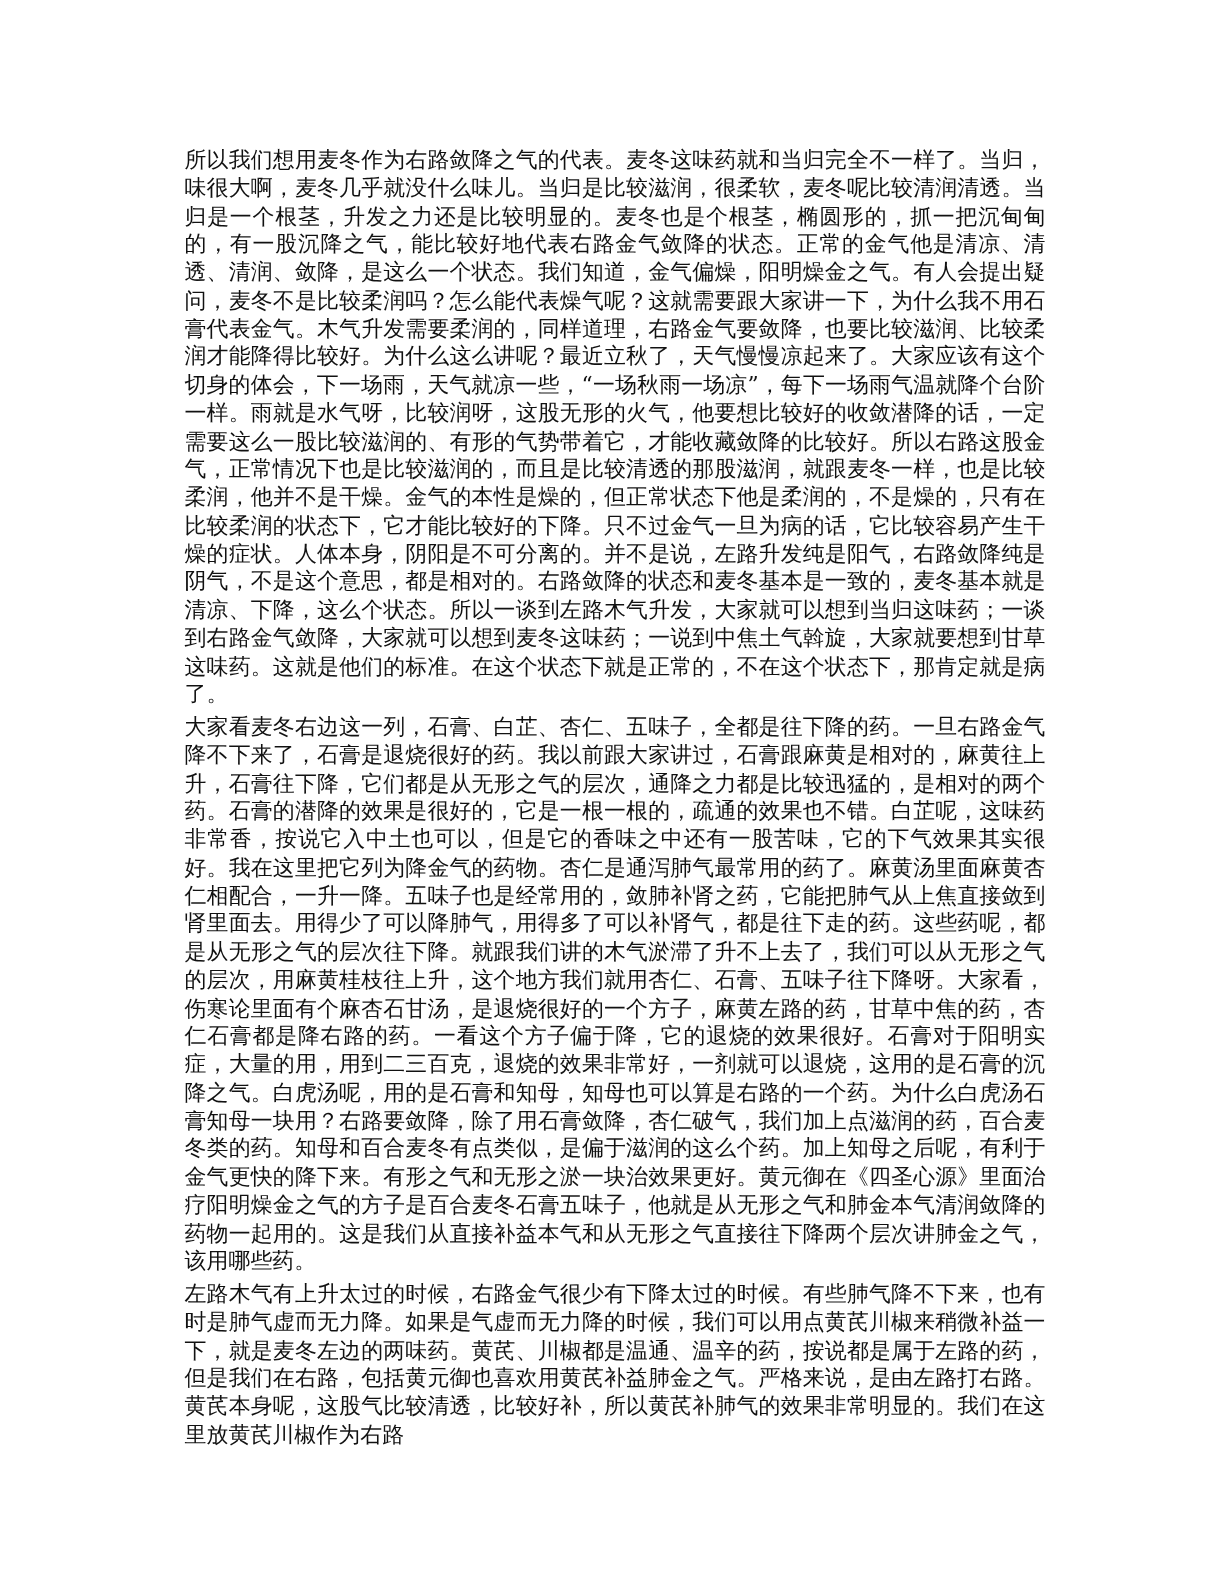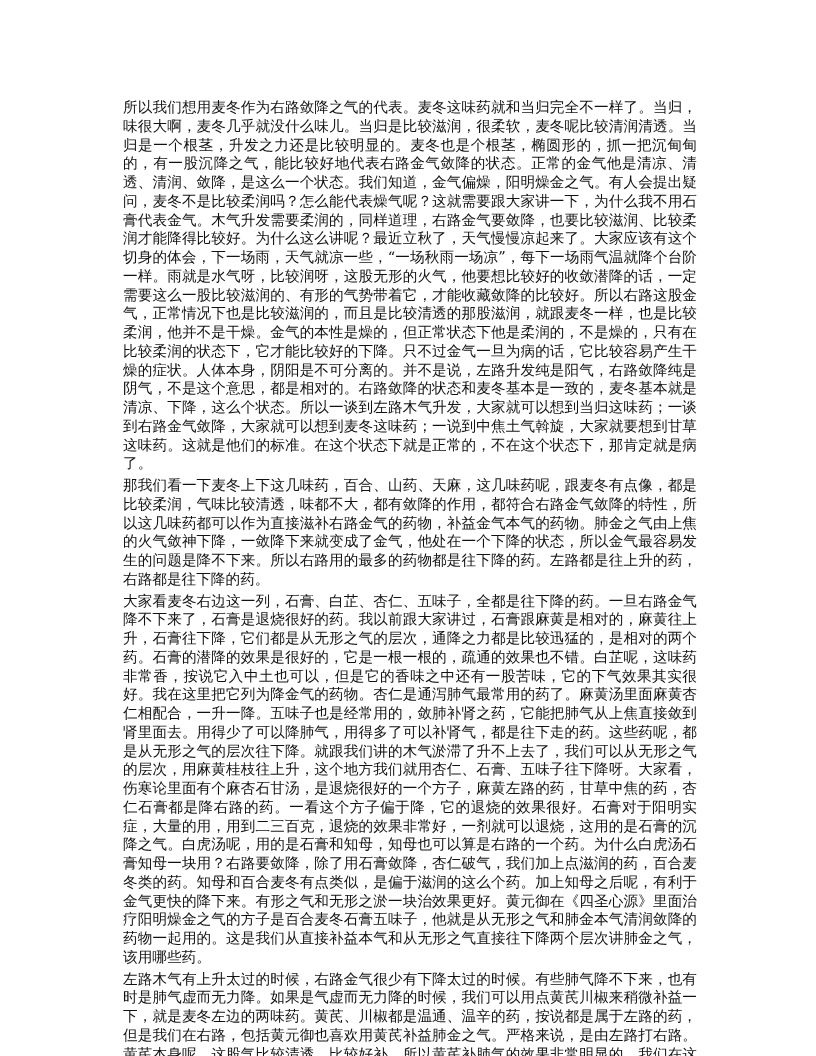--- a/index.html
+++ b/index.html
@@ -17,16 +17,15 @@
     text-justify: inter-character;
     letter-spacing: 0.05px;
   }
   .para { margin: 3px; padding: 0; text-indent: 0; }
 </style>
 </head>
 <body>
 
 <div class="page">
   <p class="para">所以我们想用麦冬作为右路敛降之气的代表。麦冬这味药就和当归完全不一样了。当归，味很大啊，麦冬几乎就没什么味儿。当归是比较滋润，很柔软，麦冬呢比较清润清透。当归是一个根茎，升发之力还是比较明显的。麦冬也是个根茎，椭圆形的，抓一把沉甸甸的，有一股沉降之气，能比较好地代表右路金气敛降的状态。正常的金气他是清凉、清透、清润、敛降，是这么一个状态。我们知道，金气偏燥，阳明燥金之气。有人会提出疑问，麦冬不是比较柔润吗？怎么能代表燥气呢？这就需要跟大家讲一下，为什么我不用石膏代表金气。木气升发需要柔润的，同样道理，右路金气要敛降，也要比较滋润、比较柔润才能降得比较好。为什么这么讲呢？最近立秋了，天气慢慢凉起来了。大家应该有这个切身的体会，下一场雨，天气就凉一些，“一场秋雨一场凉”，每下一场雨气温就降个台阶一样。雨就是水气呀，比较润呀，这股无形的火气，他要想比较好的收敛潜降的话，一定需要这么一股比较滋润的、有形的气势带着它，才能收藏敛降的比较好。所以右路这股金气，正常情况下也是比较滋润的，而且是比较清透的那股滋润，就跟麦冬一样，也是比较柔润，他并不是干燥。金气的本性是燥的，但正常状态下他是柔润的，不是燥的，只有在比较柔润的状态下，它才能比较好的下降。只不过金气一旦为病的话，它比较容易产生干燥的症状。人体本身，阴阳是不可分离的。并不是说，左路升发纯是阳气，右路敛降纯是阴气，不是这个意思，都是相对的。右路敛降的状态和麦冬基本是一致的，麦冬基本就是清凉、下降，这么个状态。所以一谈到左路木气升发，大家就可以想到当归这味药；一谈到右路金气敛降，大家就可以想到麦冬这味药；一说到中焦土气斡旋，大家就要想到甘草这味药。这就是他们的标准。在这个状态下就是正常的，不在这个状态下，那肯定就是病了。</p>
-  <p class="para">那我们看一下麦冬上下这几味药，百合、山药、天麻，这几味药呢，跟麦冬有点像，都是比较柔润，气味比较清透，味都不大，都有敛降的作用，都符合右路金气敛降的特性，所以这几味药都可以作为直接滋补右路金气的药物，补益金气本气的药物。肺金之气由上焦的火气敛神下降，一敛降下来就变成了金气，他处在一个下降的状态，所以金气最容易发生的问题是降不下来。所以右路用的最多的药物都是往下降的药。左路都是往上升的药，右路都是往下降的药。</p>
   <p class="para">大家看麦冬右边这一列，石膏、白芷、杏仁、五味子，全都是往下降的药。一旦右路金气降不下来了，石膏是退烧很好的药。我以前跟大家讲过，石膏跟麻黄是相对的，麻黄往上升，石膏往下降，它们都是从无形之气的层次，通降之力都是比较迅猛的，是相对的两个药。石膏的潜降的效果是很好的，它是一根一根的，疏通的效果也不错。白芷呢，这味药非常香，按说它入中土也可以，但是它的香味之中还有一股苦味，它的下气效果其实很好。我在这里把它列为降金气的药物。杏仁是通泻肺气最常用的药了。麻黄汤里面麻黄杏仁相配合，一升一降。五味子也是经常用的，敛肺补肾之药，它能把肺气从上焦直接敛到肾里面去。用得少了可以降肺气，用得多了可以补肾气，都是往下走的药。这些药呢，都是从无形之气的层次往下降。就跟我们讲的木气淤滞了升不上去了，我们可以从无形之气的层次，用麻黄桂枝往上升，这个地方我们就用杏仁、石膏、五味子往下降呀。大家看，伤寒论里面有个麻杏石甘汤，是退烧很好的一个方子，麻黄左路的药，甘草中焦的药，杏仁石膏都是降右路的药。一看这个方子偏于降，它的退烧的效果很好。石膏对于阳明实症，大量的用，用到二三百克，退烧的效果非常好，一剂就可以退烧，这用的是石膏的沉降之气。白虎汤呢，用的是石膏和知母，知母也可以算是右路的一个药。为什么白虎汤石膏知母一块用？右路要敛降，除了用石膏敛降，杏仁破气，我们加上点滋润的药，百合麦冬类的药。知母和百合麦冬有点类似，是偏于滋润的这么个药。加上知母之后呢，有利于金气更快的降下来。有形之气和无形之淤一块治效果更好。黄元御在《四圣心源》里面治疗阳明燥金之气的方子是百合麦冬石膏五味子，他就是从无形之气和肺金本气清润敛降的药物一起用的。这是我们从直接补益本气和从无形之气直接往下降两个层次讲肺金之气，该用哪些药。</p>
   <p class="para">左路木气有上升太过的时候，右路金气很少有下降太过的时候。有些肺气降不下来，也有时是肺气虚而无力降。如果是气虚而无力降的时候，我们可以用点黄芪川椒来稍微补益一下，就是麦冬左边的两味药。黄芪、川椒都是温通、温辛的药，按说都是属于左路的药，但是我们在右路，包括黄元御也喜欢用黄芪补益肺金之气。严格来说，是由左路打右路。黄芪本身呢，这股气比较清透，比较好补，所以黄芪补肺气的效果非常明显的。我们在这里放黄芪川椒作为右路</p>
 </div>
 
 </body></html>

